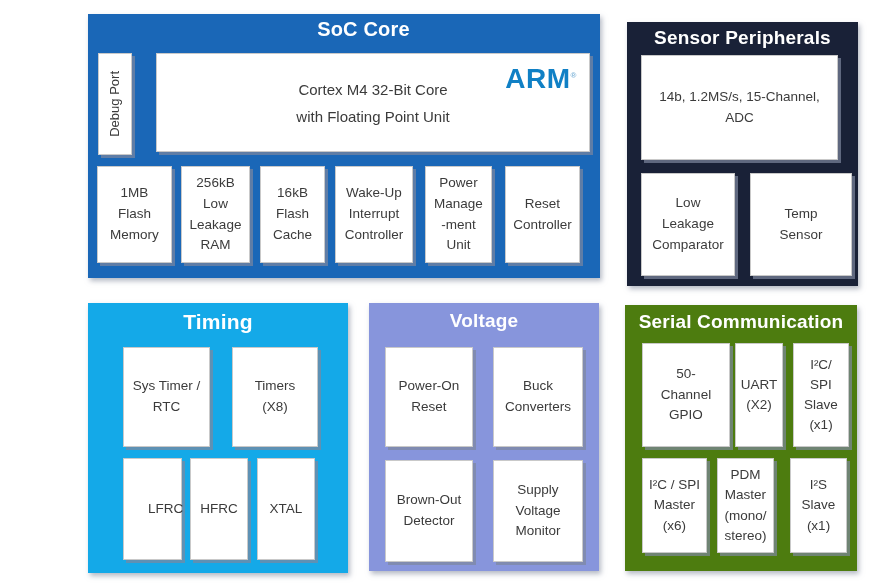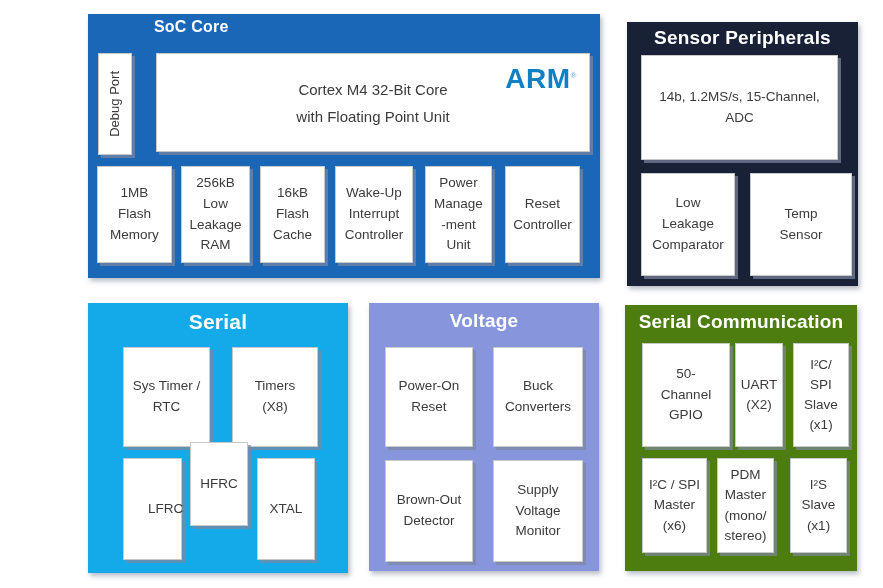--- a/index.html
+++ b/index.html
@@ -12,21 +12,21 @@
   .block-sensor { left:627px; top:22px;  width:231px; height:264px; background:#192137; }
   .block-timing { left:88px;  top:303px; width:260px; height:270px; background:#14a9e8; }
   .block-voltage{ left:369px; top:303px; width:230px; height:268px; background:#8795dc; }
   .block-serial { left:625px; top:305px; width:232px; height:266px; background:#4d7c0f; }
 
   .block-title {
     position:absolute; top:4px; left:0; right:0;
     color:#ffffff; font-weight:bold; text-align:center;
     font-size:19px; letter-spacing:.2px;
   }
-  .block-soc .block-title { text-align:left; left:66px; font-size:16px; top:4px; }
+  .block-soc .block-title { text-align:center; left:39px; font-size:20px; top:4px; }
   .block-timing .block-title { font-size:21px; top:7px; }
   .block-voltage .block-title { top:7px; }
   .block-serial .block-title { top:6px; }
   .block-sensor .block-title { top:5px; }
 
   .card {
     position:absolute; background:#ffffff;
     border:1px solid #c9c9c9;
     box-shadow:3px 3px 0 rgba(125,135,158,.7);
     display:flex; align-items:center; justify-content:center;
@@ -50,21 +50,21 @@
   .soc-c5 { left:337px; top:152px; width:67px; height:97px; }
   .soc-c6 { left:417px; top:152px; width:75px; height:97px; }
   
   .sen-adc { left:14px; top:33px; width:197px; height:105px; }
   .sen-c1  { left:14px; top:151px; width:94px; height:103px; }
   .sen-c2  { left:123px; top:151px; width:102px; height:103px; }
   
   .tim-c1 { left:35px;  top:44px;  width:87px; height:100px; }
   .tim-c2 { left:144px; top:44px;  width:86px; height:100px; }
   .tim-c3 { left:35px;  top:155px; width:59px; height:102px;padding-left:28px; }
-  .tim-c4 { left:102px; top:139px; width:58px; height:84px; }
+  .tim-c4 { left:102px; top:155px; width:58px; height:102px; }
   .tim-c5 { left:169px; top:155px; width:58px; height:102px; }
   
   .vol-c1 { left:16px;  top:44px;  width:88px; height:100px; }
   .vol-c2 { left:124px; top:44px;  width:90px; height:100px; }
   .vol-c3 { left:16px;  top:157px; width:88px; height:102px; }
   .vol-c4 { left:124px; top:157px; width:90px; height:102px; }
   
   .ser-c1 { left:17px;  top:38px;  width:88px; height:104px; }
   .ser-c2 { left:110px; top:38px;  width:48px; height:104px; }
   .ser-c3 { left:168px; top:38px;  width:56px; height:104px; }
@@ -114,21 +114,21 @@
     <div class="card sen-adc">14b, 1.2MS/s, 15-Channel,
 ADC</div>
     <div class="card sen-c1">Low
 Leakage
 Comparator</div>
     <div class="card sen-c2">Temp
 Sensor</div>
   </div>
 
   <div class="block block-timing">
-    <div class="block-title">Serial</div>
+    <div class="block-title">Timing</div>
     <div class="card tim-c1">Sys Timer /
 RTC</div>
     <div class="card tim-c2">Timers
 (X8)</div>
     <div class="card tim-c3">LFRC</div>
     <div class="card tim-c4">HFRC</div>
     <div class="card tim-c5">XTAL</div>
   </div>
 
   <div class="block block-voltage">

